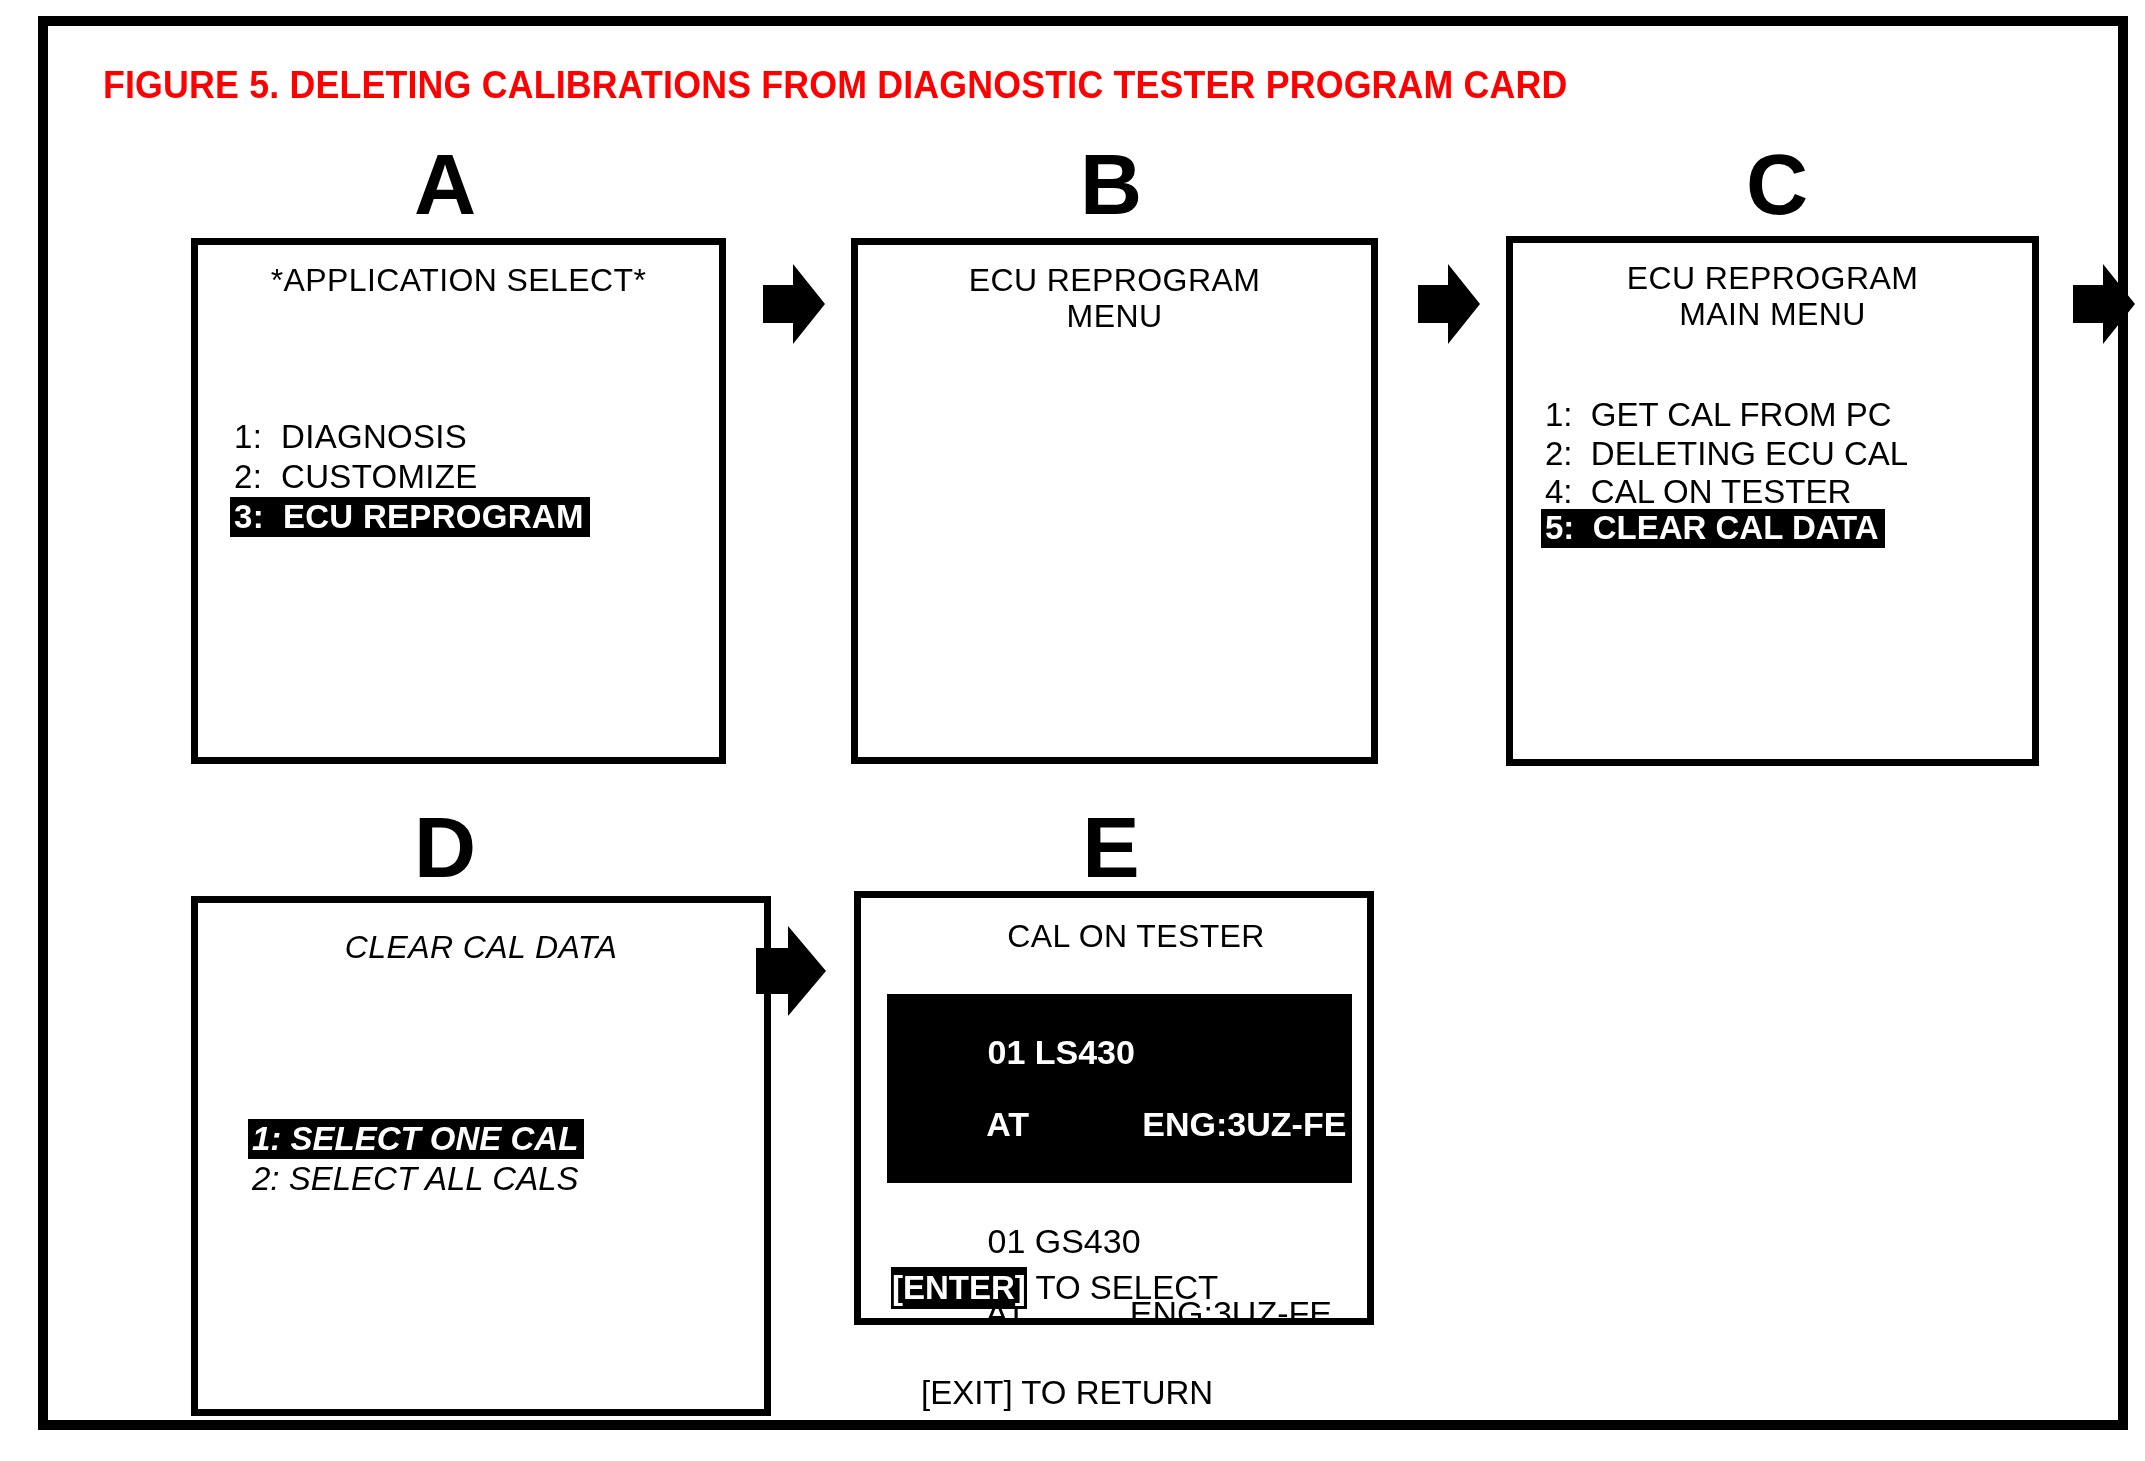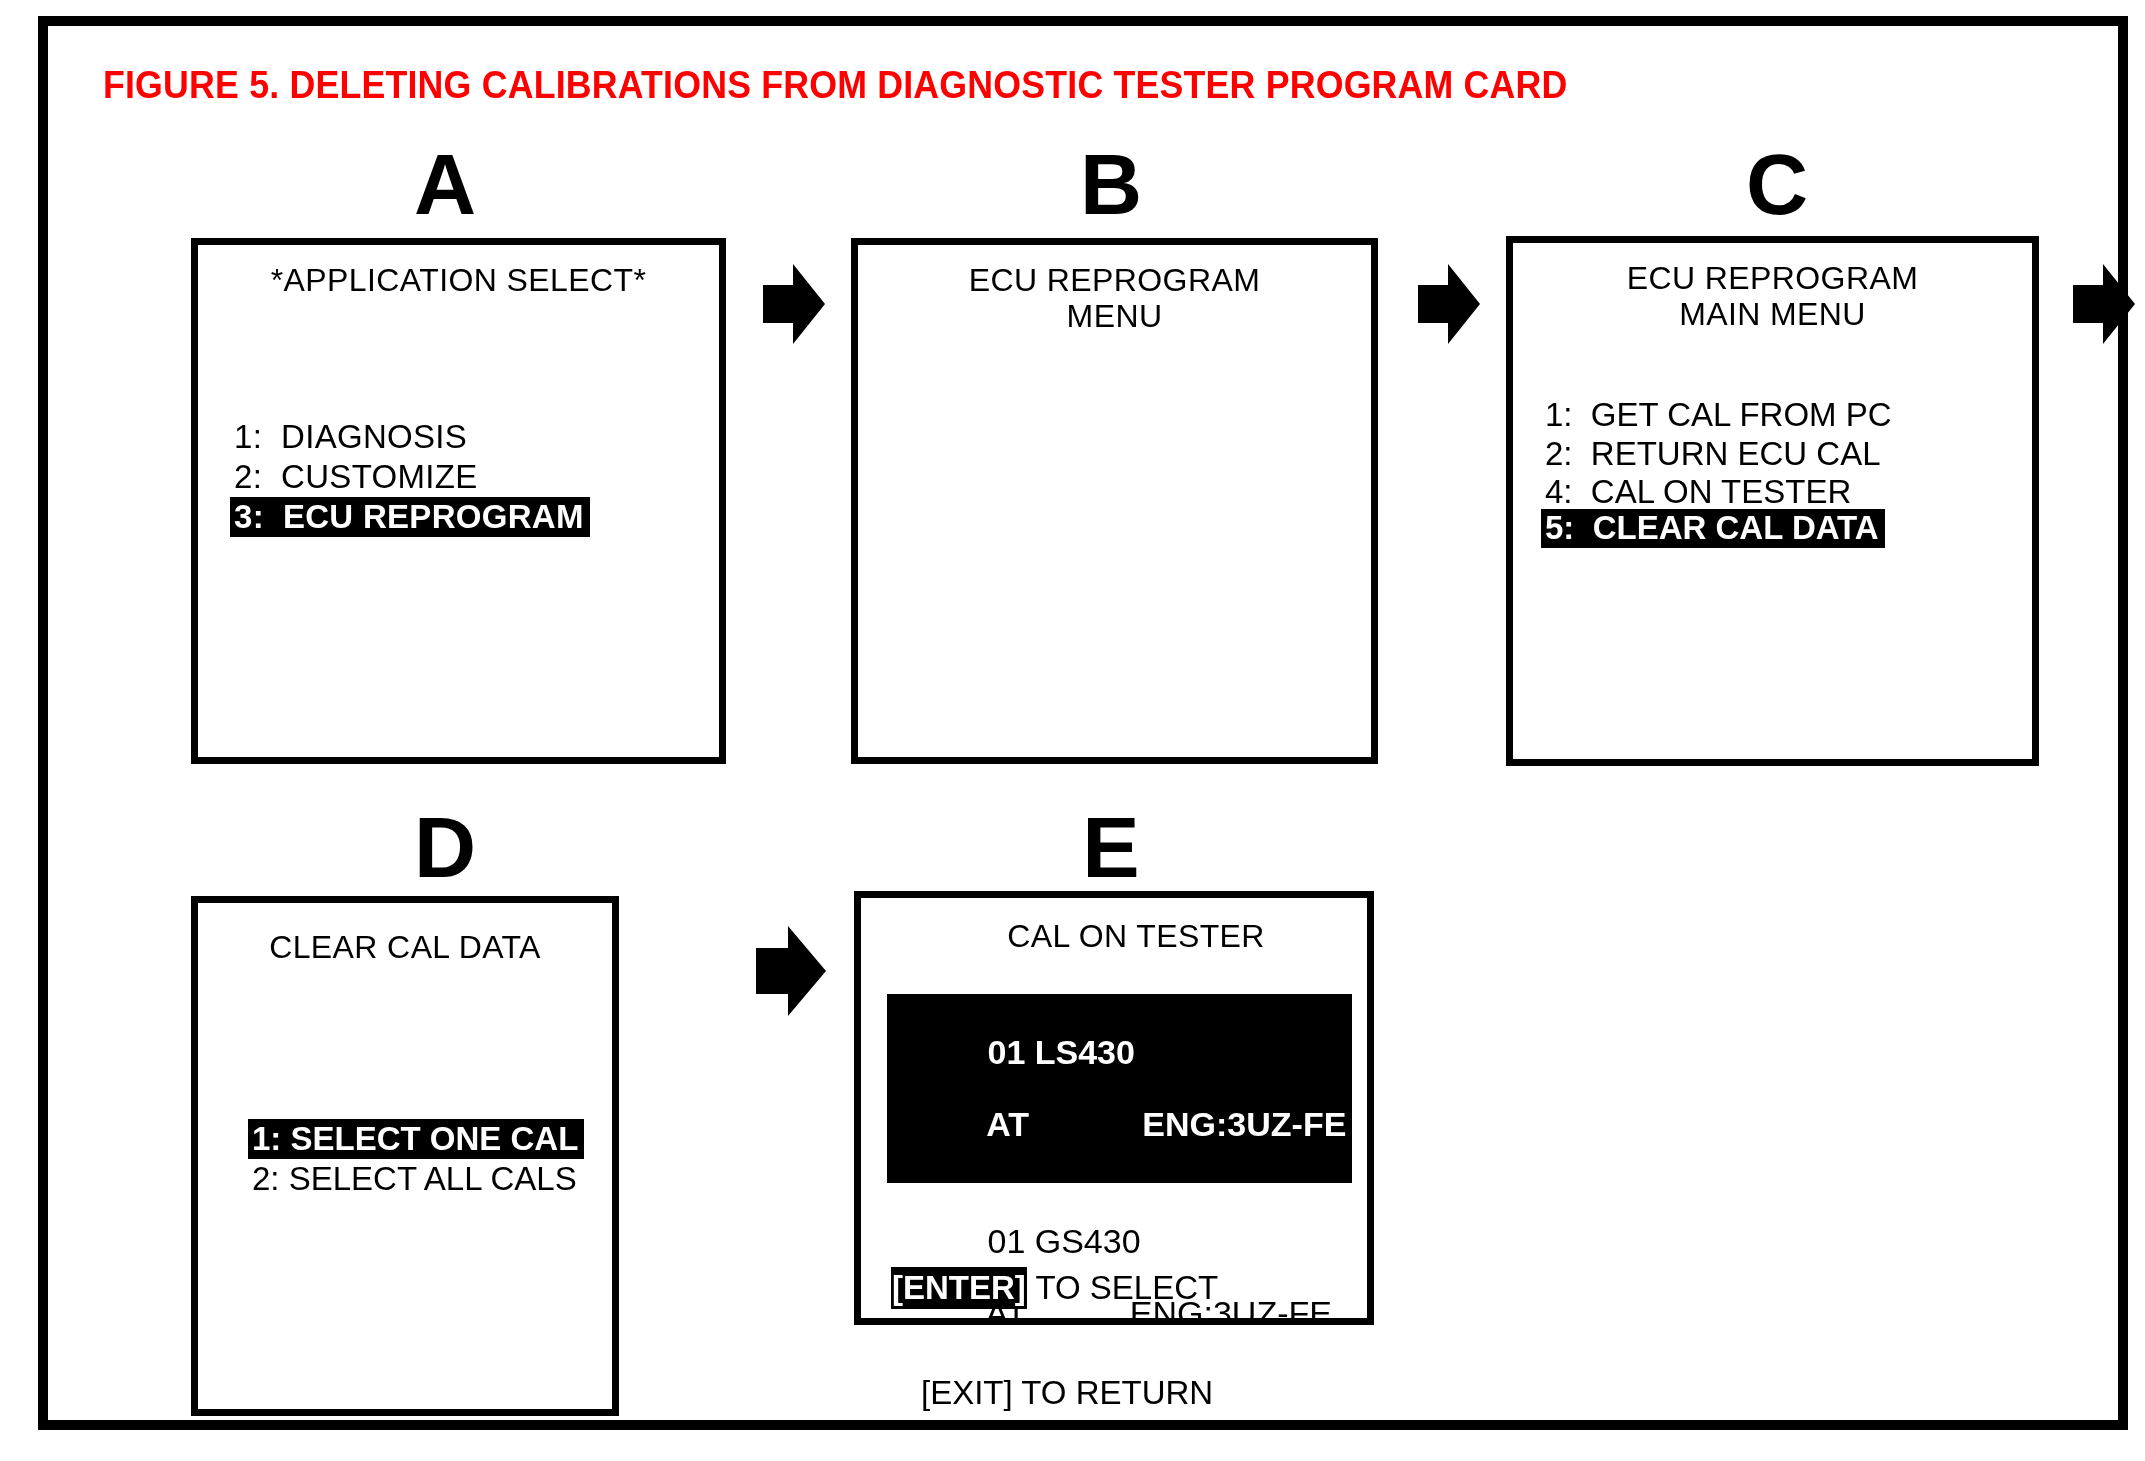--- a/index.html
+++ b/index.html
@@ -107,21 +107,21 @@
   #screen-b .menu { position: absolute; left: 18px; top: 142px; }
   
   #letter-c { left: 1669px; top: 115px; }
   #screen-c { left: 1458px; top: 210px; width: 533px; height: 530px; }
   #screen-c .screen-title { margin-top: 17px; }
   #screen-c .menu { position: absolute; left: 28px; top: 153px; }
   #screen-c .menu-item { line-height: 0.96; }
   #screen-c .menu-item.highlight { position: relative; margin-top: -3px; }
   
   #letter-d { left: 337px; top: 778px; }
-  #screen-d { left: 143px; top: 870px; width: 428px; height: 520px; }
+  #screen-d { left: 143px; top: 870px; width: 580px; height: 520px; font-style: italic; }
   #screen-d .screen-title { margin-top: 26px; }
   #screen-d .menu { position: absolute; left: 50px; top: 216px; }
   
   #letter-e { left: 1003px; top: 778px; }
   #screen-e { left: 806px; top: 865px; width: 520px; height: 434px; padding-left: 44px; }
   #screen-e .screen-title { margin-top: 20px; }
   #screen-e .cal-list { position: absolute; left: 26px; top: 96px; }
   .cal-entry {
     font-size: 34px;
     line-height: 1.06;
@@ -199,21 +199,21 @@
         <polygon points="22,33 52,33 52,12 84,52 52,92 52,71 22,71" fill="#000000"></polygon>
       </svg>
     </span>
 
     <div class="panel-letter" id="letter-c">C</div>
     <div class="screen" id="screen-c">
       <div class="screen-title">ECU REPROGRAM
 MAIN MENU</div>
       <ul class="menu">
         <li class="menu-item plain">1:  GET CAL FROM PC</li>
-        <li class="menu-item plain">2:  RETURN ECU CAL</li>
+        <li class="menu-item plain">2:  DELETING ECU CAL</li>
         <li class="menu-item plain">4:  CAL ON TESTER</li>
         <li class="menu-item highlight">5:  CLEAR CAL DATA</li>
       </ul>
     </div>
 
     <span class="block-arrow" style="left:2003px; top:226px;">
       <svg width="90" height="105" viewBox="0 0 90 105" xmlns="http://www.w3.org/2000/svg">
         <polygon points="22,33 52,33 52,12 84,52 52,92 52,71 22,71" fill="#000000"></polygon>
       </svg>
     </span>

